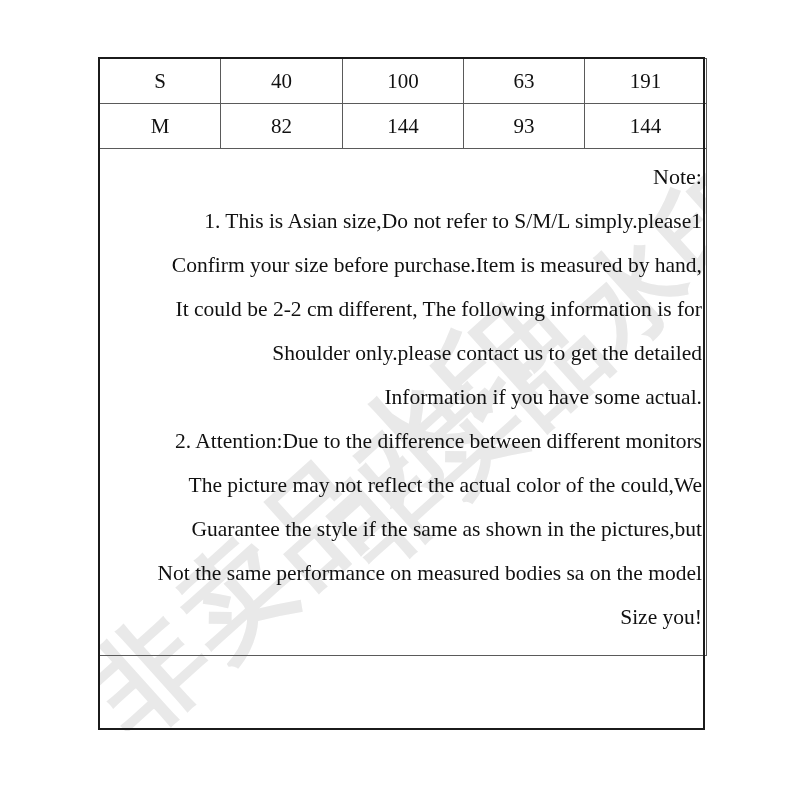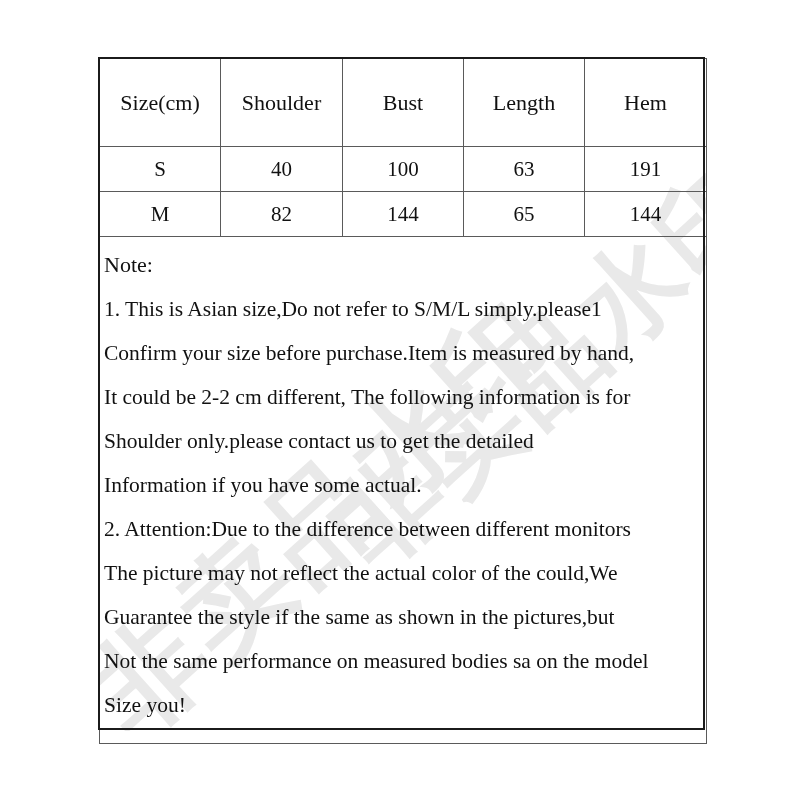--- a/index.html
+++ b/index.html
@@ -92,21 +92,21 @@
 
   
   td.note-cell {
     padding: 0;
     vertical-align: top;
   }
   #note-block {
     padding: 6px 4px 16px 4px;
   }
   .note-line {
-    text-align: left;
+    text-align: right;
     font-size: 21.5px;
     line-height: 44px;
     height: 44px;
     white-space: nowrap;
     letter-spacing: 0;
   }
   .note-title {
     font-size: 22px;
   }
 
@@ -135,39 +135,32 @@
 
   <table id="size-table">
     <colgroup>
       <col class="col-size">
       <col class="col-shoulder">
       <col class="col-bust">
       <col class="col-length">
       <col class="col-hem">
     </colgroup>
     <tbody>
-      <tr class="head-row">
-        <td>Size(cm)</td>
-        <td>Shoulder</td>
-        <td>Bust</td>
-        <td>Length</td>
-        <td>Hem</td>
-      </tr>
       <tr class="data-row">
         <td>S</td>
         <td>40</td>
         <td>100</td>
         <td>63</td>
         <td>191</td>
       </tr>
       <tr class="data-row">
         <td>M</td>
         <td>82</td>
         <td>144</td>
-        <td>65</td>
+        <td>93</td>
         <td>144</td>
       </tr>
       <tr>
         <td class="note-cell" colspan="5">
           <div id="note-block">
             <div class="note-line note-title">Note:</div>
             <div class="note-line">1. This is Asian size,Do not refer to S/M/L simply.please1</div>
             <div class="note-line">Confirm your size before purchase.Item is measured by hand,</div>
             <div class="note-line">It could be 2-2 cm different, The following information is for</div>
             <div class="note-line">Shoulder only.please contact us to get the detailed</div>

